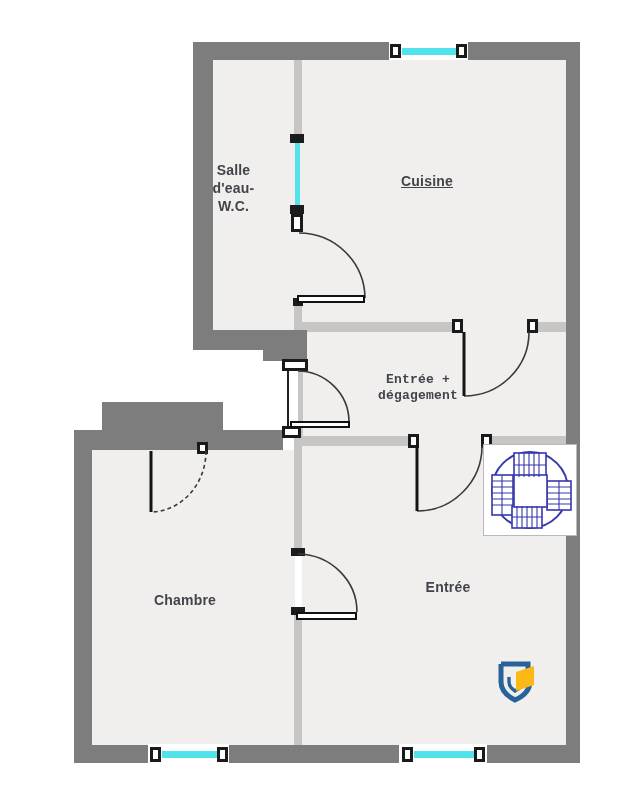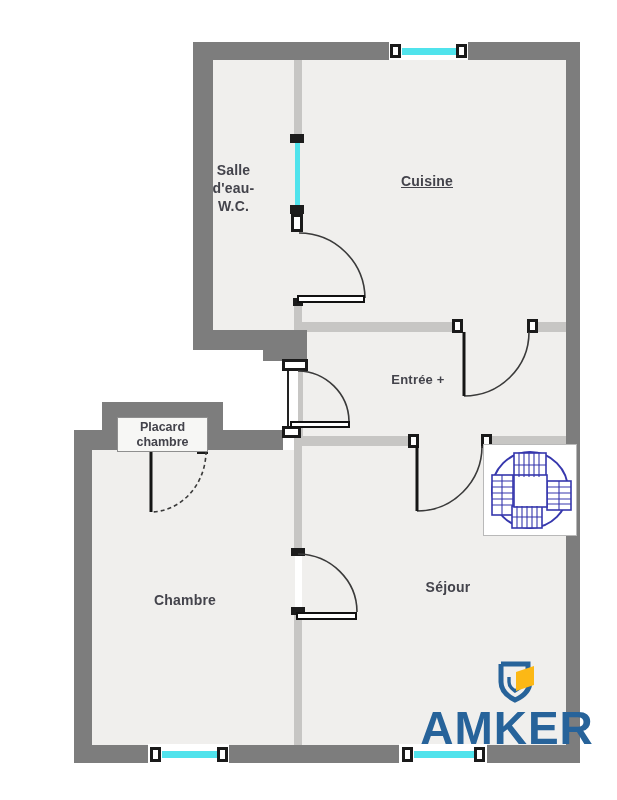--- a/index.html
+++ b/index.html
@@ -9,21 +9,21 @@
   .floor{position:absolute;background:#f0efed;}
   .dw{position:absolute;background:#7d7d7d;}   
   .lw{position:absolute;background:#c7c6c4;}   
   .blk{position:absolute;background:#1c1c1c;}  
   .hbr{position:absolute;background:#ffffff;border:3px solid #1a1a1a;box-sizing:border-box;} 
   .wbase{position:absolute;background:#ffffff;}
   .glass{position:absolute;background:#50e3ec;}
   .leaf{position:absolute;background:#ffffff;border:2px solid #111;box-sizing:border-box;} 
   .room-label{position:absolute;color:#43434b;font-size:14px;font-weight:bold;
               text-align:center;line-height:18px;letter-spacing:.2px;}
-  .room-label.sm{font-size:13px;line-height:16px;}
+  .room-label.sm{font-size:13px;line-height:16px;font-family:Liberation Mono, monospace;}
   .placard-box{position:absolute;left:117px;top:417px;width:91px;height:35px;
                background:#f7f7f5;border:1px solid #8f8f8f;box-sizing:border-box;
                text-align:center;color:#43434b;font-size:12.5px;font-weight:bold;line-height:15px;padding-top:2px;}
   .svg-overlay{position:absolute;left:0;top:0;pointer-events:none;}
   .stairs-box{position:absolute;left:483px;top:444px;width:94px;height:92px;
               background:#ffffff;border:1px solid #b9b9b9;box-sizing:border-box;}
   .brand-name{position:absolute;left:412px;top:701px;width:190px;text-align:center;
               color:#27639a;font-size:46px;font-weight:bold;letter-spacing:1px;}
   .brand-tagline{position:absolute;left:417px;top:759px;width:180px;text-align:center;
               color:#27639a;font-size:18px;font-weight:bold;letter-spacing:2.5px;}
@@ -135,31 +135,27 @@
   </div>
 
   <div class="room-label" style="left:186px;top:161px;width:95px;text-align:center;">
     <div>Salle</div>
     <div>d'eau-</div>
     <div>W.C.</div>
   </div>
   <div class="room-label" style="left:377px;top:172px;width:100px;text-decoration:underline;">Cuisine</div>
   <div class="room-label sm" style="left:348px;top:372px;width:140px;">
     <div>Entrée +</div>
-  </div>
-  <div class="placard-box">
-    <div>Placard</div>
-    <div>chambre</div>
+    <div>dégagement</div>
   </div>
   <div class="room-label" style="left:135px;top:591px;width:100px;">Chambre</div>
-  <div class="room-label" style="left:398px;top:578px;width:100px;">Séjour</div>
+  <div class="room-label" style="left:398px;top:578px;width:100px;">Entrée</div>
 
   <svg class="abs" style="left:494px;top:659px;" width="48" height="46" viewBox="0 0 48 46">
     <g fill="none" stroke="#27639a" stroke-width="5">
       <path d="M7 5 H34 V12"></path>
       <path d="M7 5 V23 C7 32 13 37 21 41 C30 37 36 31 36 22 V16"></path>
     </g>
     <path d="M15 18 V23 C15 27 18 30 21 32 C25 30 28 27 28 23 V18" fill="none" stroke="#27639a" stroke-width="3.4"></path>
     <polygon points="22,13 40,7 40,26 22,32" fill="#fcb815"></polygon>
   </svg>
-  <div class="brand-name">AMKER</div>
 
 </div>
 
 </body></html>

